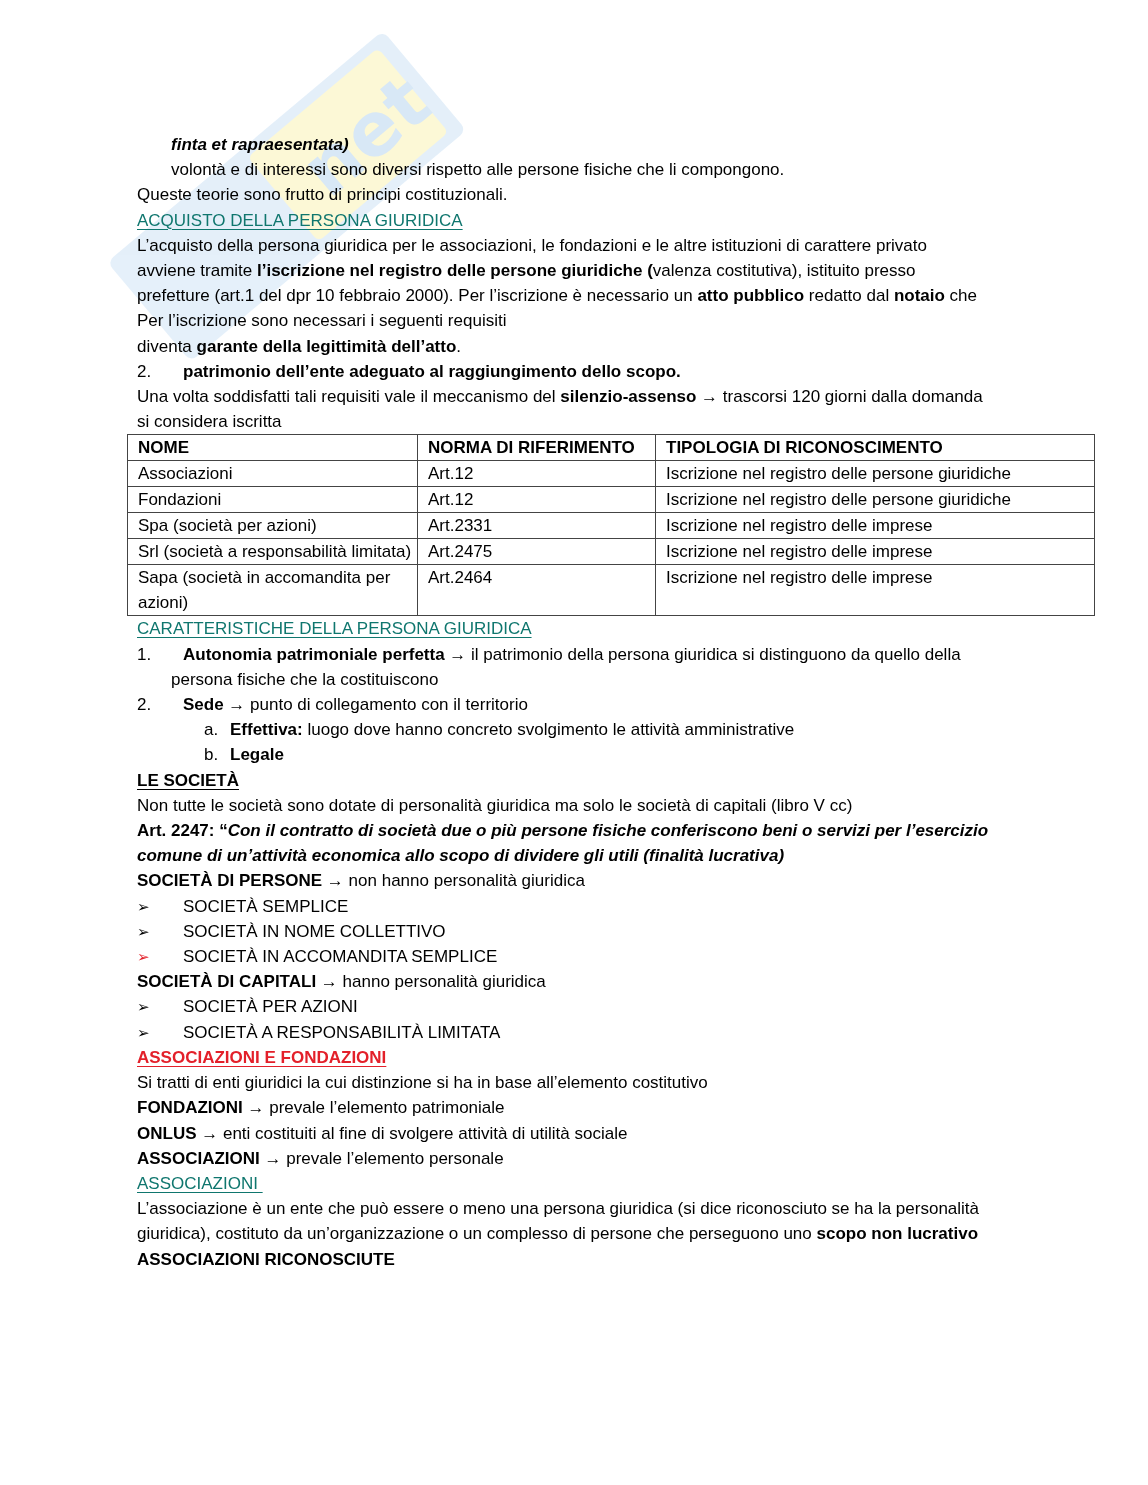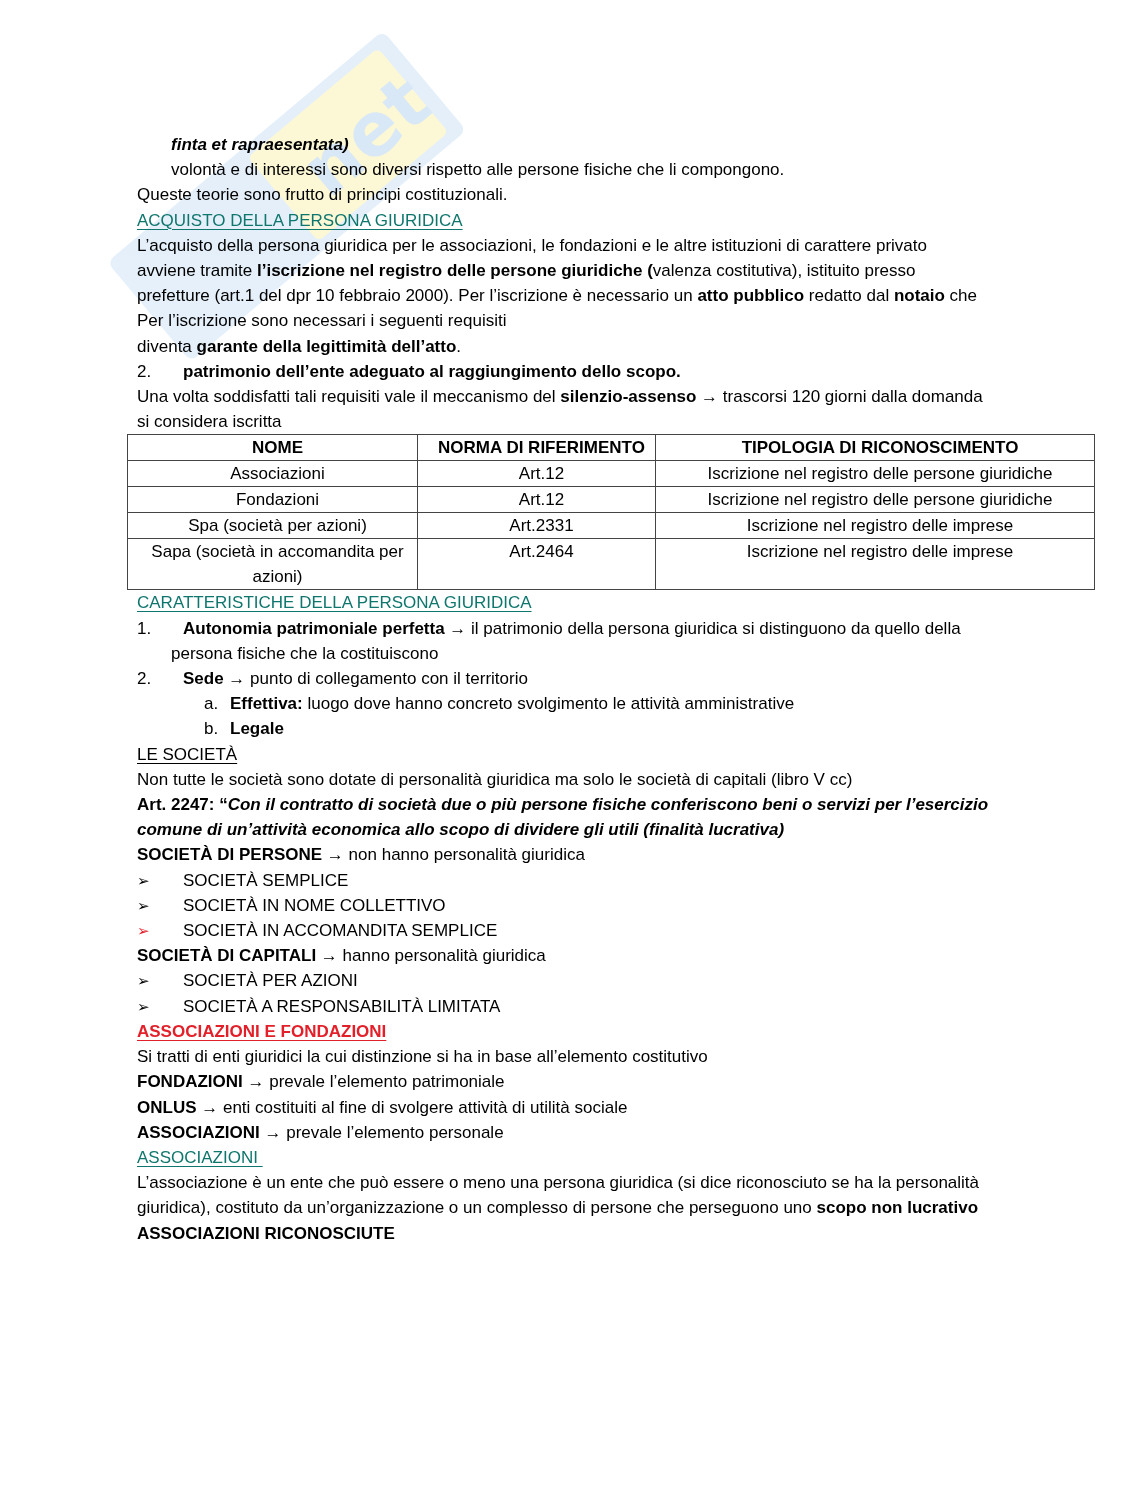--- a/index.html
+++ b/index.html
@@ -43,21 +43,21 @@
       text-decoration-thickness: 1px;
       text-underline-offset: 3px;
     }
     .red-head-b {
       color: #e3202a;
       font-weight: bold;
       text-decoration: underline;
       text-underline-offset: 3px;
     }
     .ul-b {
-      font-weight: normal;
+      font-weight: bold;
       text-decoration: underline;
       text-underline-offset: 3px;
     }
     .indent1 { padding-left: 34px; }
     .num {
       display: inline-block;
       width: 46px;
     }
     .num-b { font-weight: bold; }
     .hang {
@@ -81,21 +81,21 @@
       width: 967px;
       margin-left: -10px;
       table-layout: fixed;
     }
     table.ref td, table.ref th {
       border: 1px solid #444;
       padding: 0 0 0 10px;
       vertical-align: top;
       font-size: 17px;
       line-height: 25px;
-      text-align: center;
+      text-align: left;
       font-weight: normal;
     }
     table.ref th { font-weight: bold; }
     table.ref col.c1 { width: 290px; }
     table.ref col.c2 { width: 238px; }
     table.ref col.c3 { width: 439px; }
   </style>
 </head>
 <body>
 
@@ -154,20 +154,25 @@
       <td>Fondazioni</td>
       <td>Art.12</td>
       <td>Iscrizione nel registro delle persone giuridiche</td>
     </tr>
     <tr>
       <td>Spa (società per azioni)</td>
       <td>Art.2331</td>
       <td>Iscrizione nel registro delle imprese</td>
     </tr>
     <tr>
+      <td>Srl (società a responsabilità limitata)</td>
+      <td>Art.2475</td>
+      <td>Iscrizione nel registro delle imprese</td>
+    </tr>
+    <tr>
       <td>Sapa (società in accomandita per azioni)</td>
       <td>Art.2464</td>
       <td>Iscrizione nel registro delle imprese</td>
     </tr>
   </tbody>
     </table>
 
   <div class="line"><span class="red-head">CARATTERISTICHE DELLA PERSONA GIURIDICA</span></div>
   <div class="line">
     <span class="num">1.</span><b>Autonomia patrimoniale perfetta</b><b> → </b><span>il patrimonio della persona giuridica si distinguono da quello della</span>

